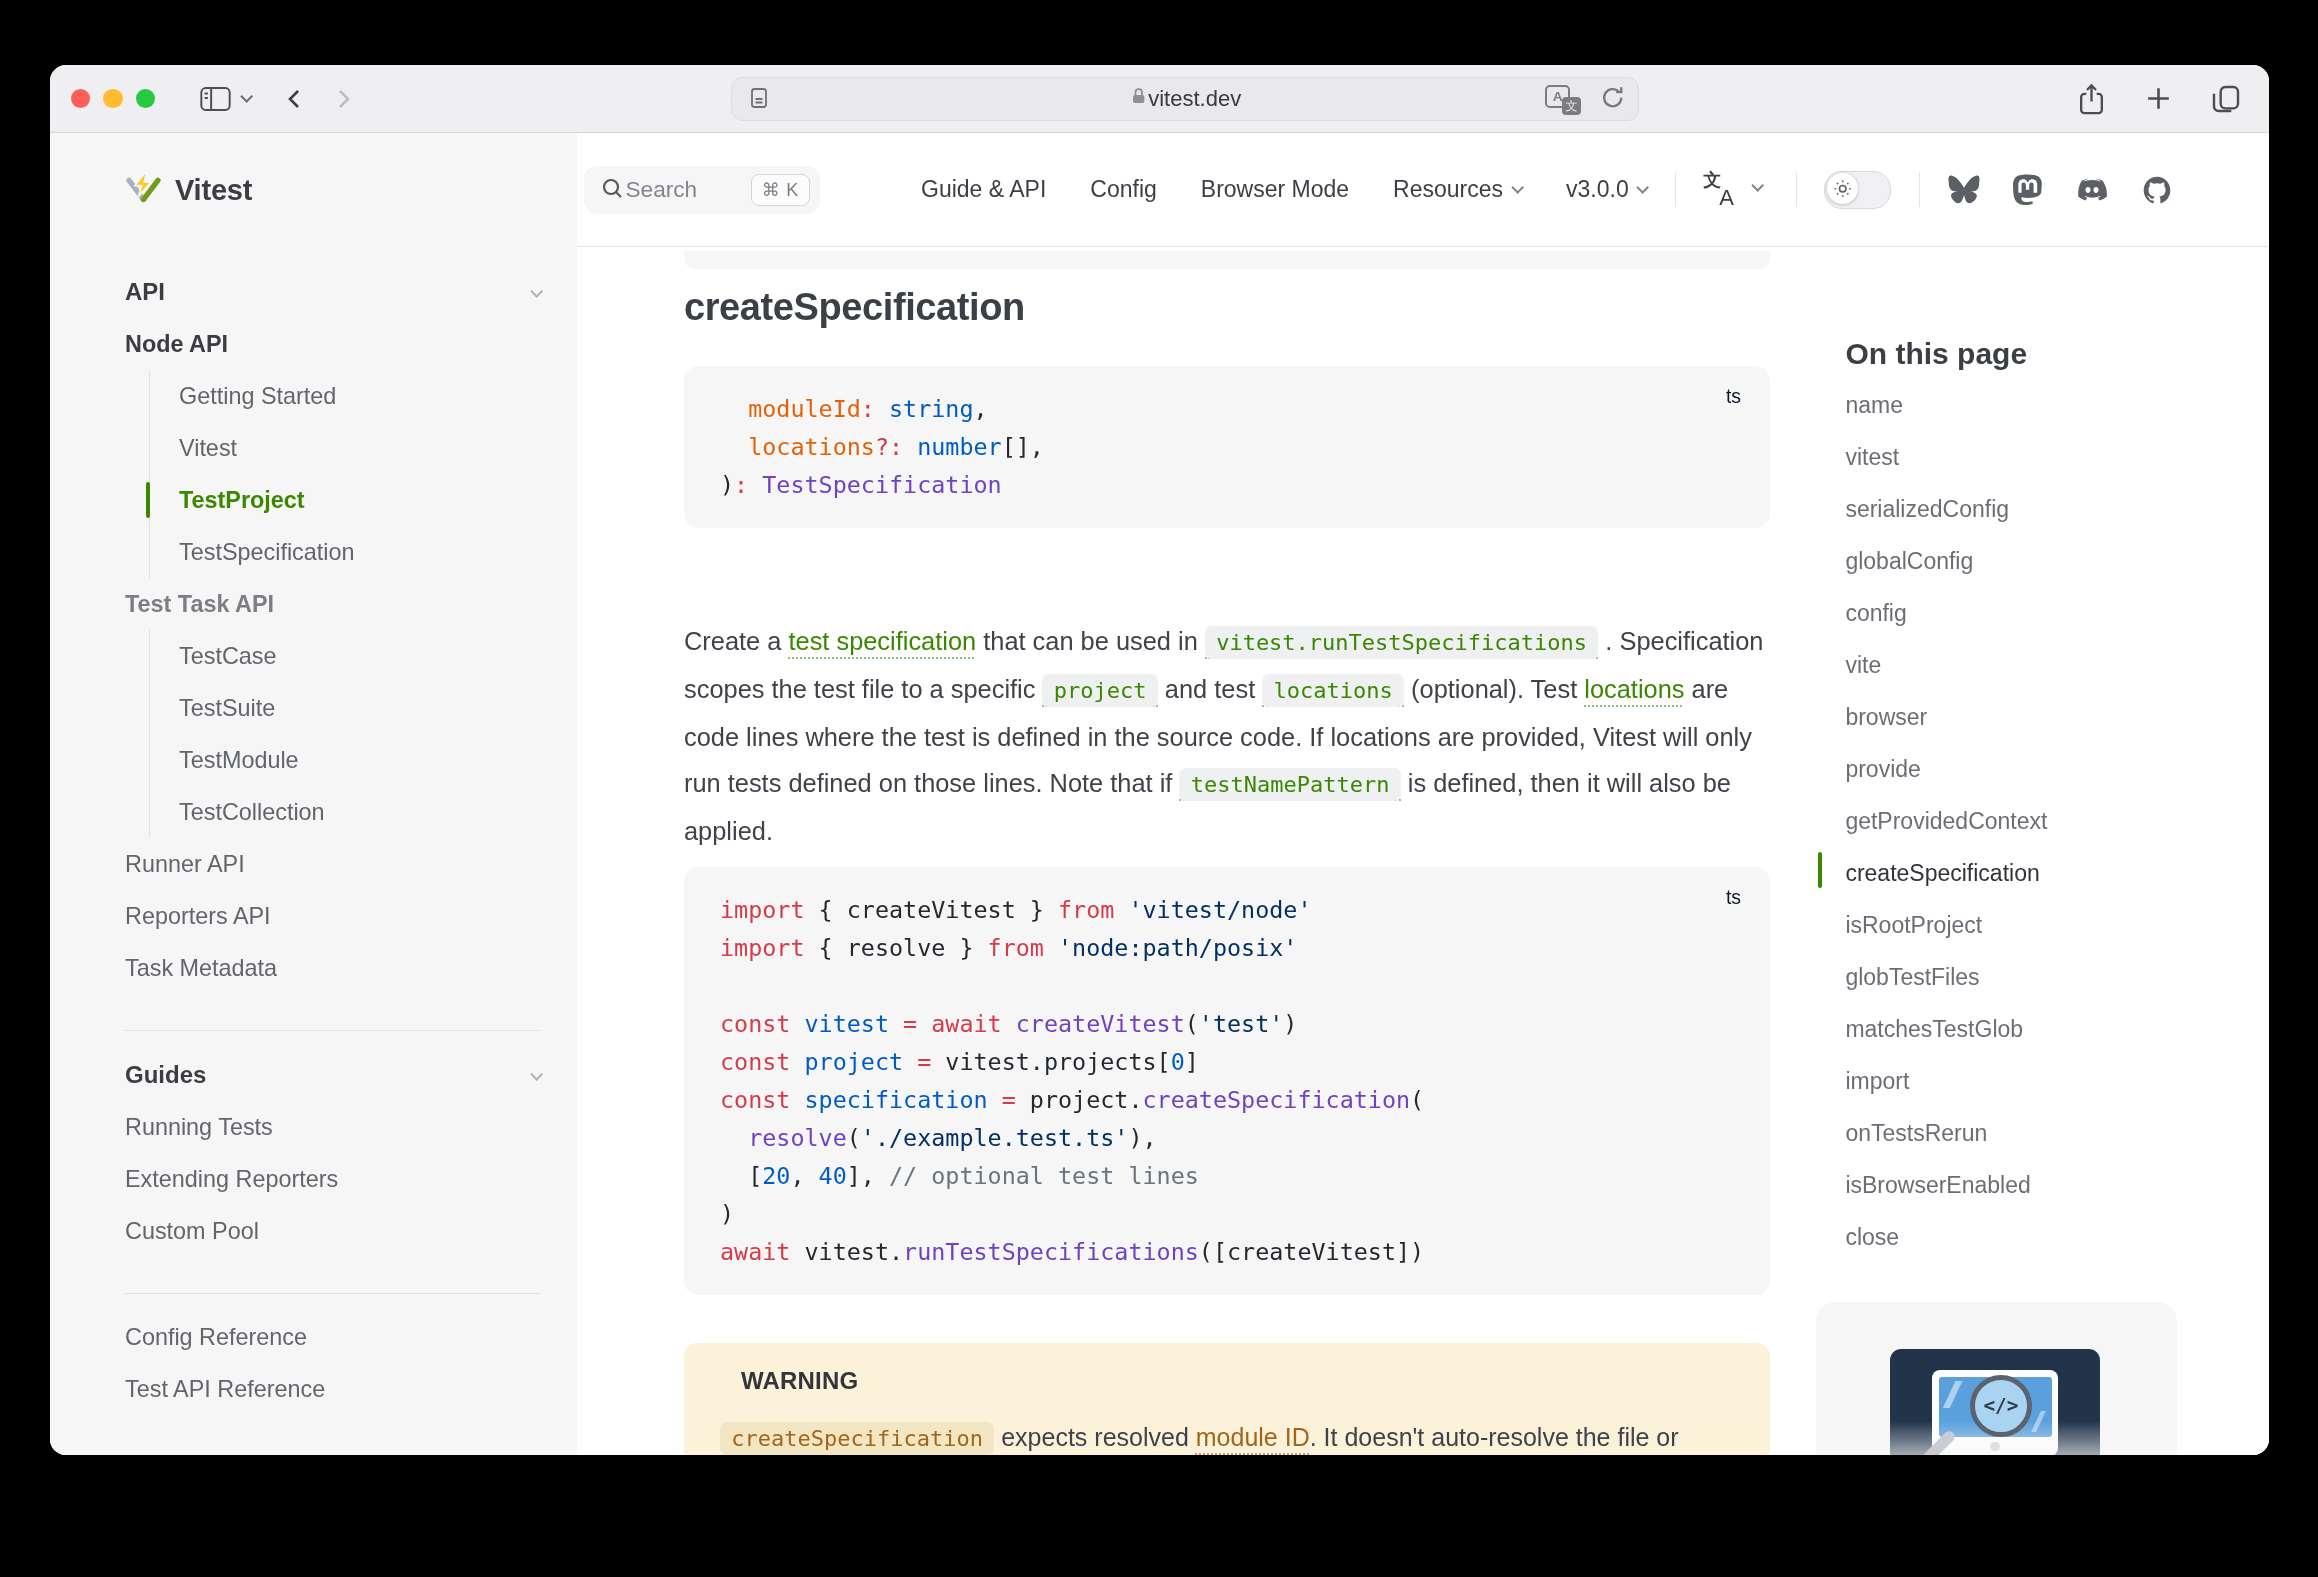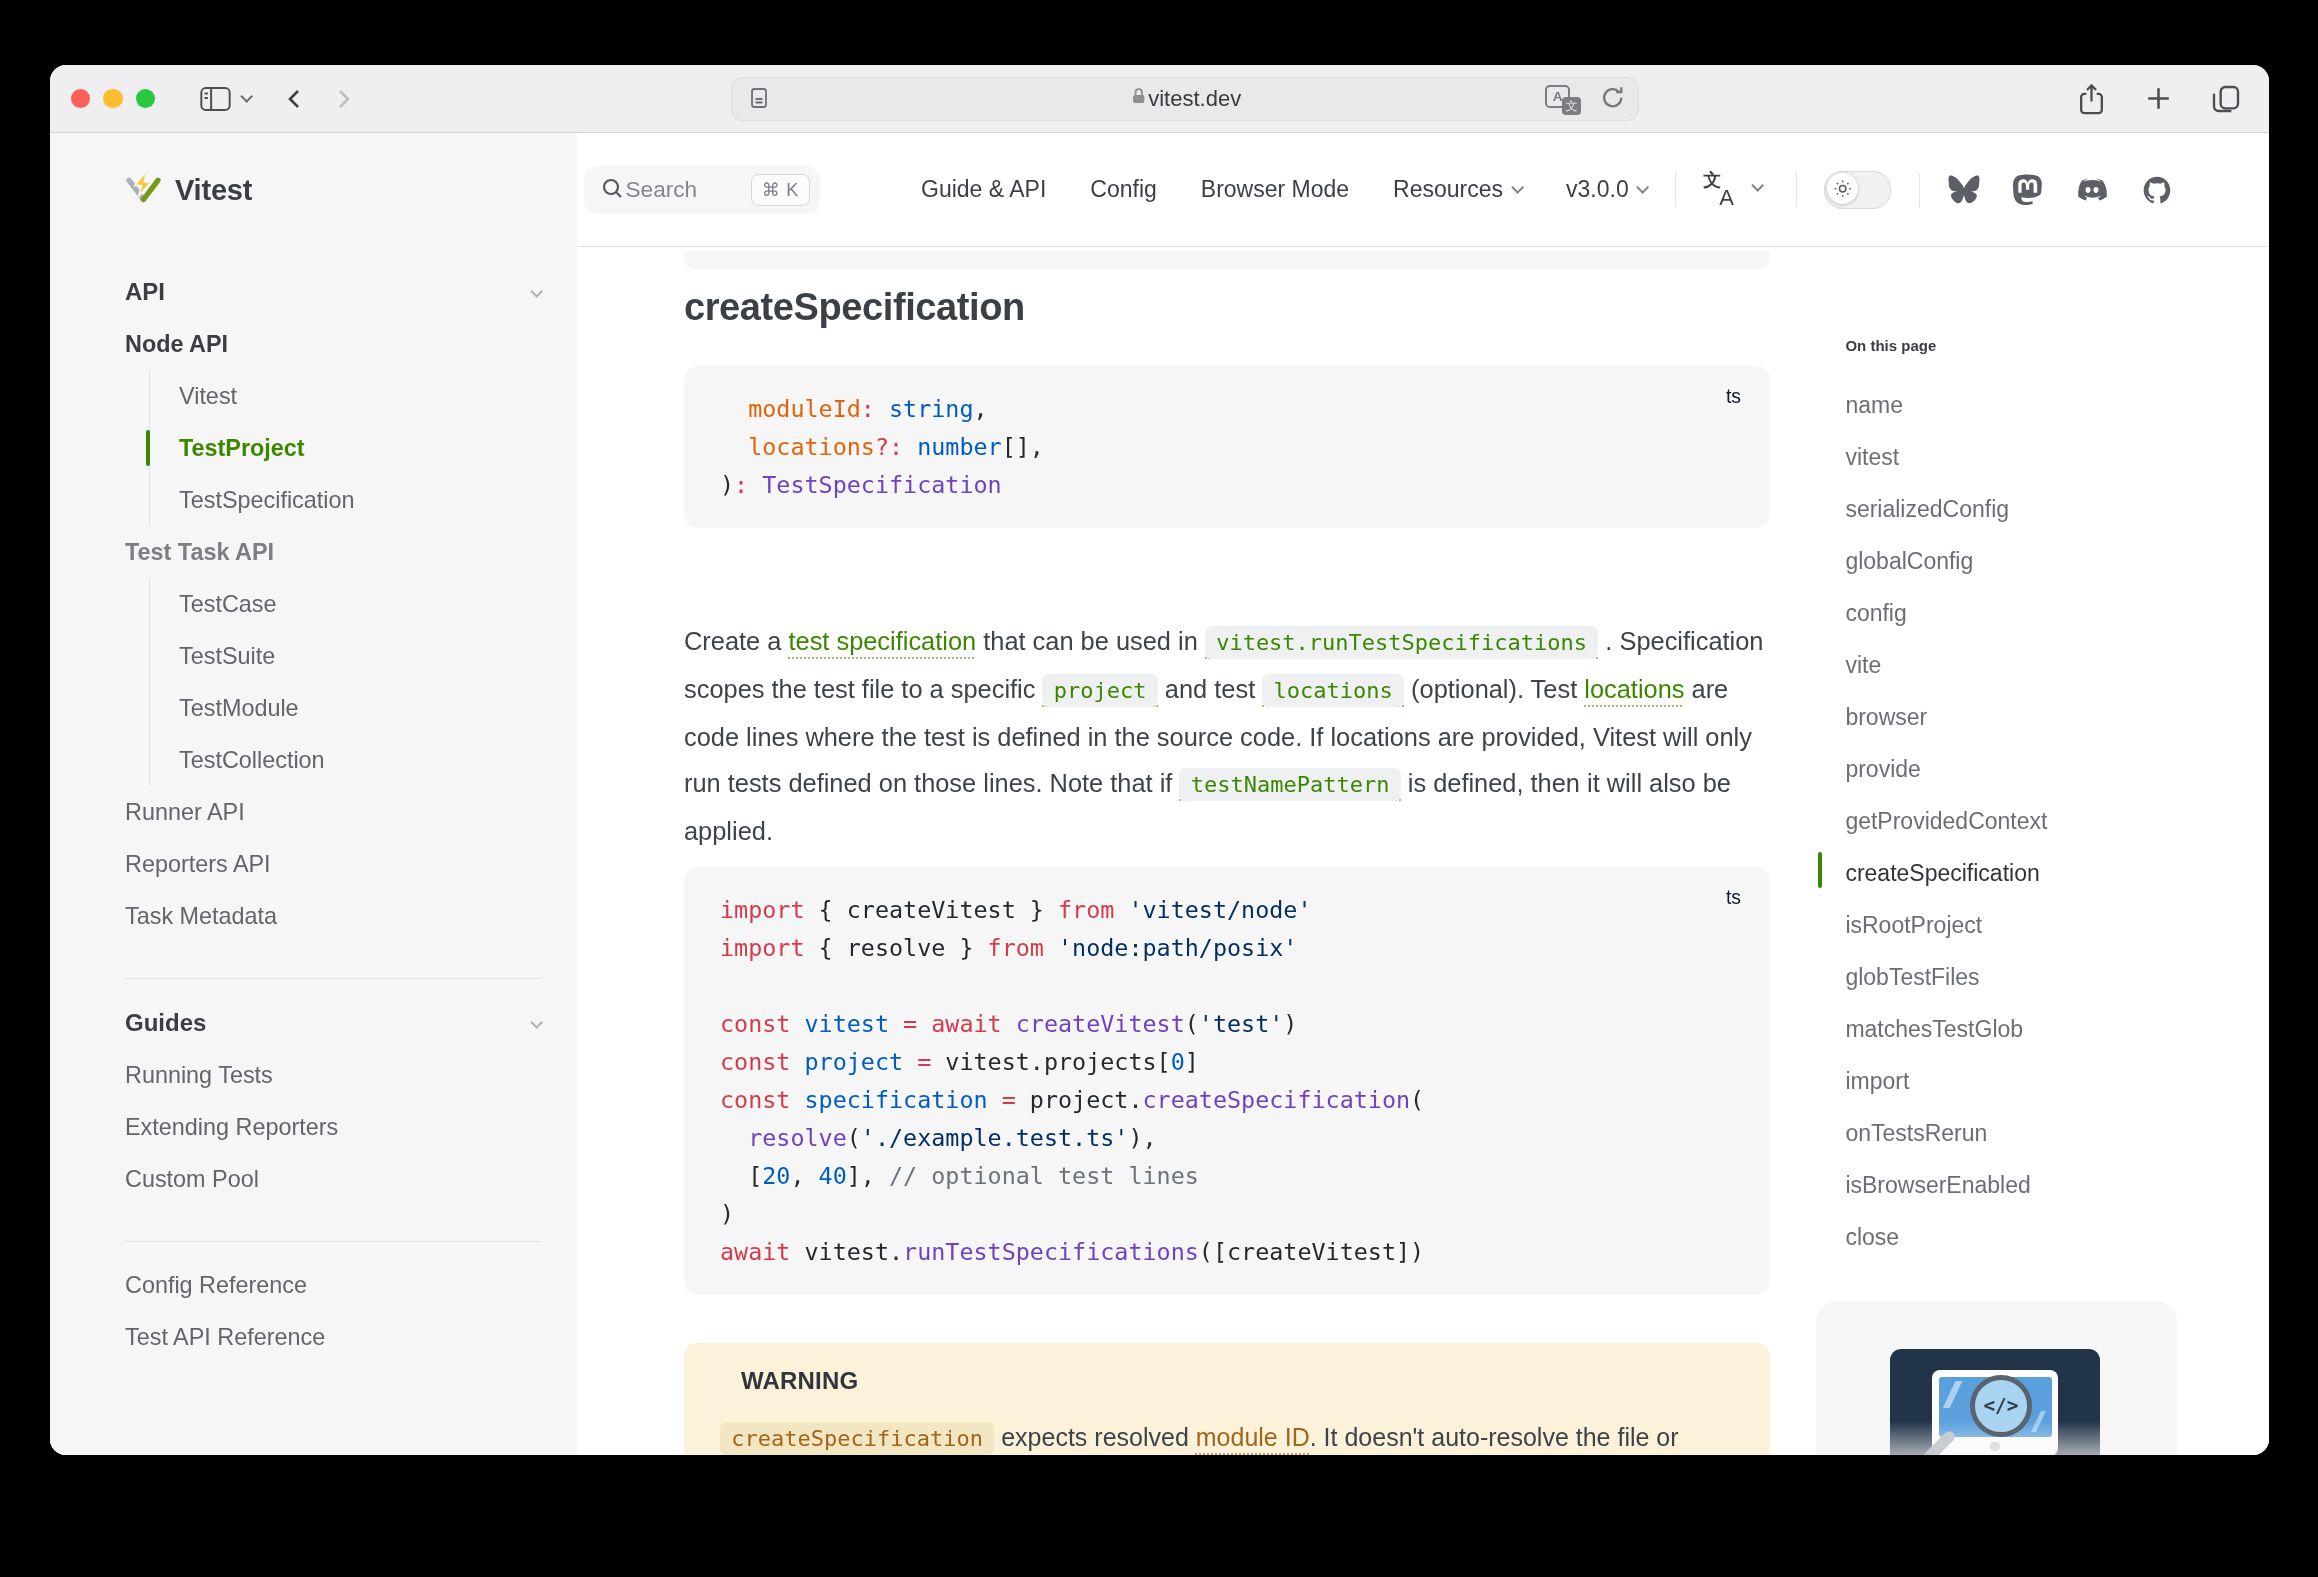--- a/index.html
+++ b/index.html
@@ -96,21 +96,21 @@
   .warning{position:absolute;left:0;top:1096px;width:100%;box-sizing:border-box;background:#fbf2d9;
            border-radius:13px;padding:24px 36px 32px;height:258px;}
   .wtitle{font-size:24px;font-weight:bold;color:#32353b;letter-spacing:0.2px;margin-left:21px;}
   .wbody{margin-top:19.4px;font-size:25px;line-height:46px;color:#3e4249;}
   .wcode{background:#f3e6c3;border-radius:6.5px;padding:4px 11.3px;font-family:"DejaVu Sans Mono",monospace;
          font-size:22px;color:#a2651c;}
   .wlink{color:#a2651c;font-weight:500;text-decoration:underline;text-decoration-style:dotted;
          text-decoration-color:rgba(162,101,28,.6);text-underline-offset:6.5px;text-decoration-thickness:2.4px;cursor:pointer;margin-top:17px;}
   
   .aside{position:absolute;left:1241px;top:0;width:420px;}
-  .ol-title{position:absolute;left:27.4px;top:90px;font-size:15px;font-weight:bold;color:#3b3e45;}
+  .ol-title{position:absolute;left:27.4px;top:90px;font-size:30px;font-weight:bold;color:#3b3e45;}
   .ol-list{position:absolute;left:0;top:132px;width:100%;}
   .ol-item{display:flex;align-items:center;height:52px;padding-left:27.4px;font-size:23px;font-weight:500;
            color:#6b6e75;cursor:pointer;text-decoration:none;}
   .ol-item.active{color:#303338;}
   .ol-marker{position:absolute;left:0;width:4px;height:36px;background:#3c8700;border-radius:2.4px;}
   
   .ad{position:absolute;left:-1.6px;top:1055px;width:361px;height:266px;background:#f6f6f7;border-radius:19.4px;}
   .ad-img{position:absolute;left:74px;top:47px;width:210px;height:137px;background:#22344a;border-radius:11.3px;overflow:hidden;}
   .monitor{position:absolute;left:42px;top:21px;width:126px;height:86px;background:#fff;border-radius:8px;}
   .screen{position:absolute;left:6.5px;top:6.5px;right:6.5px;bottom:19.4px;background:#5aa0dd;border-radius:3.2px;overflow:visible;}
@@ -220,20 +220,21 @@
         </span>
         <span class="bname">Vitest</span>
       </div>
       <nav class="sb-nav">
           <div class="sb-row sb-section">
             <span>API</span>
             <i class="chev"></i>
           </div>
           <div class="sb-row sb-group dark">Node API</div>
           <div class="sb-subs">
+            <div class="sb-sub">Getting Started</div>
             <div class="sb-sub">Vitest</div>
             <div class="sb-sub active">TestProject</div>
             <div class="sb-sub">TestSpecification</div>
           </div>
           <div class="sb-row sb-group muted">Test Task API</div>
           <div class="sb-subs">
             <div class="sb-sub">TestCase</div>
             <div class="sb-sub">TestSuite</div>
             <div class="sb-sub">TestModule</div>
             <div class="sb-sub">TestCollection</div>

